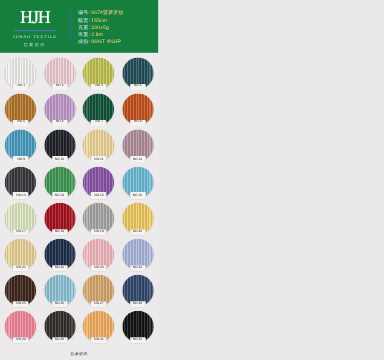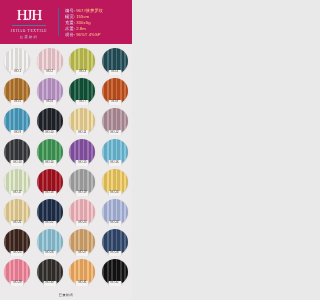--- a/index.html
+++ b/index.html
@@ -7,21 +7,21 @@
   body {
     font-family:"Liberation Sans", sans-serif;
     background:#e9e9e9;
     overflow:hidden;
   }
   .sheet { width:132px; height:300px; position:relative; background:#eceaea; }
 
   
   .header {
     height:44px; width:100%;
-    background:#be185d;
+    background:#15803d;
     display:flex; align-items:stretch;
     position:relative;
   }
   .brand {
     width:58px; display:flex; flex-direction:column;
     align-items:center; justify-content:center;
     padding-top:3px;
   }
   .monogram {
     font-family:"Liberation Serif", serif;

